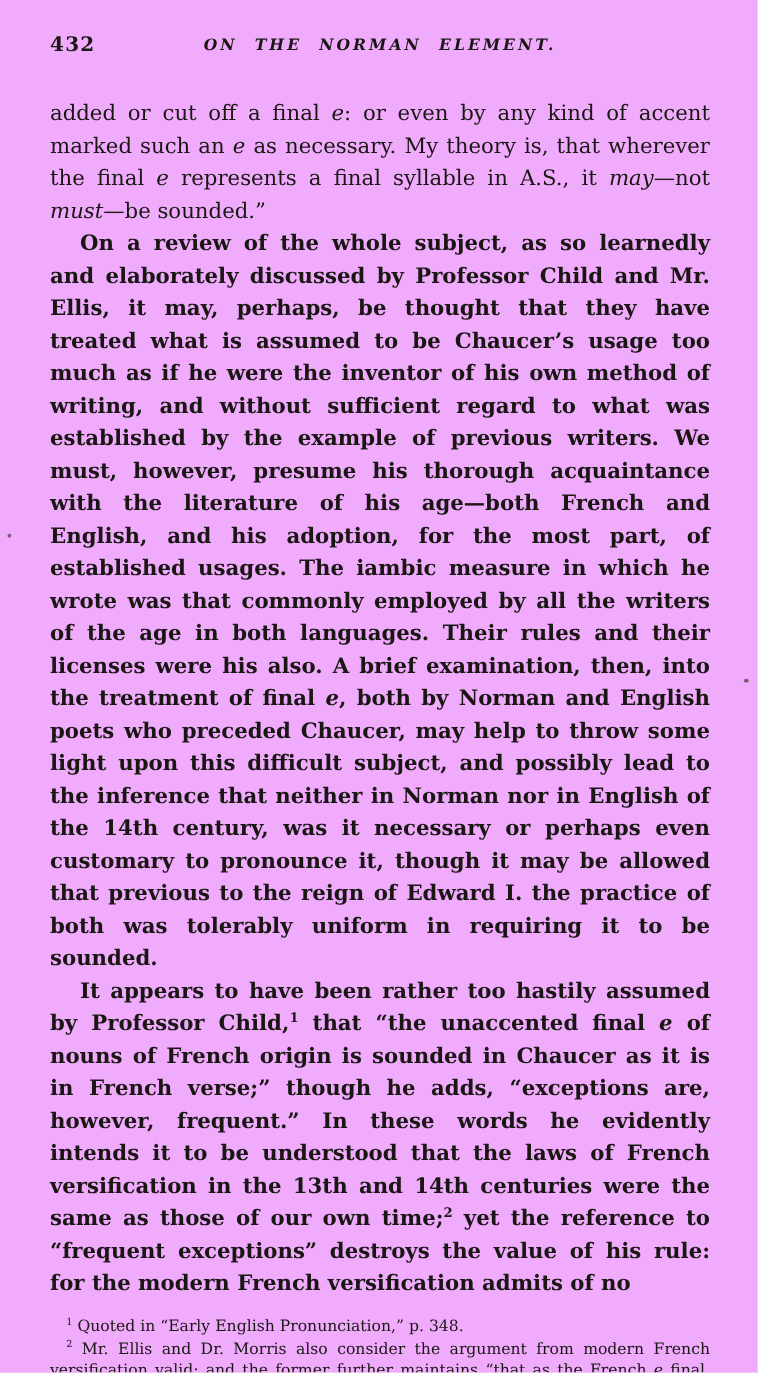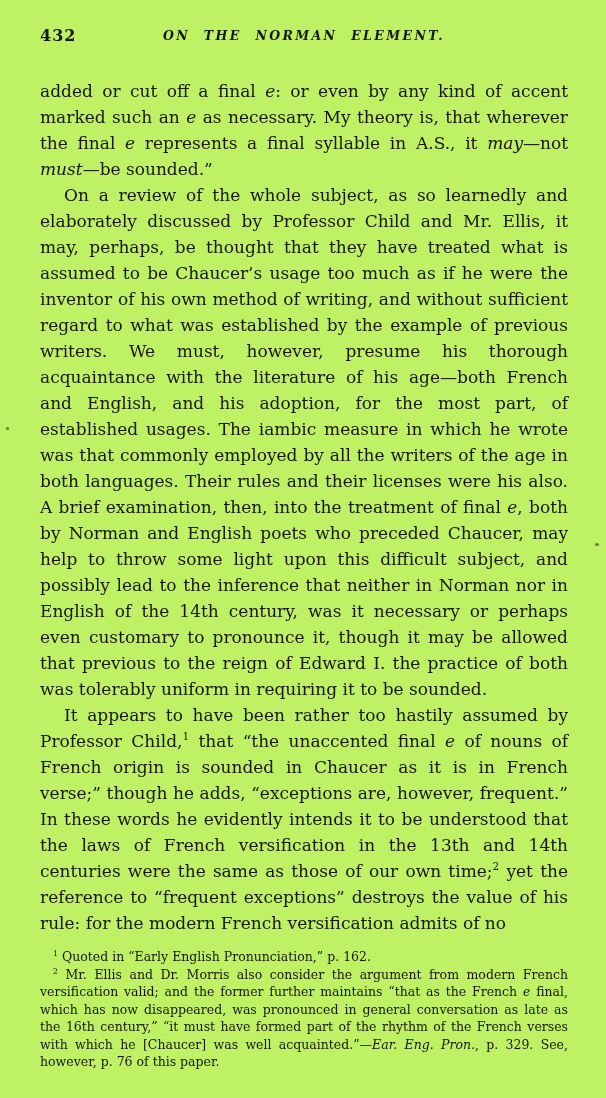--- a/index.html
+++ b/index.html
@@ -45,20 +45,21 @@
   .body-text {
     font-size: 17px;
     line-height: 26px;
     text-align: justify;
   }
   .para {
     margin: 0;
   }
   .para.indent {
     text-indent: 24px;
+    font-weight: bold;
   }
   .it {
     font-style: italic;
   }
   sup {
     font-size: 62%;
     line-height: 0;
     vertical-align: super;
   }
   .footnotes {
@@ -76,34 +77,34 @@
     border-radius: 50%;
     background: #4c463f;
     opacity: 0.75;
   }
   .speck1 { left: 6px;  top: 427px; width: 3px; height: 3px; }
   .speck2 { left: 595px; top: 543px; width: 4px; height: 3px; }
 </style>
 </head>
 <body>
 
-<div class="page" style="background: #bef264; color: rgb(25, 22, 19);">
+<div class="page" style="background: #f0abfc; color: rgb(25, 22, 19);">
 
   <div class="header">
     <span class="page-number">432</span>
     <span class="running-title">ON THE NORMAN ELEMENT.</span>
   </div>
 
   <div class="body-text">
       <p class="para"><span>added or cut off a final </span><span class="it">e</span><span>: or even by any kind of accent marked such an </span><span class="it">e</span><span> as necessary.  My theory is, that wherever the final </span><span class="it">e</span><span> represents a final syllable in A.S., it </span><span class="it">may</span><span>—not </span><span class="it">must</span><span>—be sounded.”</span></p>
       <p class="para indent"><span>On a review of the whole subject, as so learnedly and elaborately discussed by Professor Child and Mr. Ellis, it may, perhaps, be thought that they have treated what is assumed to be Chaucer’s usage too much as if he were the inventor of his own method of writing, and without sufficient regard to what was established by the example of previous writers.  We must, however, presume his thorough acquaintance with the literature of his age—both French and English, and his adoption, for the most part, of established usages.  The iambic measure in which he wrote was that commonly employed by all the writers of the age in both languages.  Their rules and their licenses were his also.  A brief examination, then, into the treatment of final </span><span class="it">e</span><span>, both by Norman and English poets who preceded Chaucer, may help to throw some light upon this difficult subject, and possibly lead to the inference that neither in Norman nor in English of the 14th century, was it necessary or perhaps even customary to pronounce it, though it may be allowed that previous to the reign of Edward I. the practice of both was tolerably uniform in requiring it to be sounded.</span></p>
       <p class="para indent"><span>It appears to have been rather too hastily assumed by Professor Child,</span><sup>1</sup><span> that “the unaccented final </span><span class="it">e</span><span> of nouns of French origin is sounded in Chaucer as it is in French verse;” though he adds, “exceptions are, however, frequent.”  In these words he evidently intends it to be understood that the laws of French versification in the 13th and 14th centuries were the same as those of our own time;</span><sup>2</sup><span> yet the reference to “frequent exceptions” destroys the value of his rule: for the modern French versification admits of no</span></p>
     </div>
 
   <div class="footnotes">
-      <p class="fnote"><sup>1</sup><span> Quoted in “Early English Pronunciation,” p. 162.</span></p>
+      <p class="fnote"><sup>1</sup><span> Quoted in “Early English Pronunciation,” p. 348.</span></p>
       <p class="fnote"><sup>2</sup><span> Mr. Ellis and Dr. Morris also consider the argument from modern French versification valid; and the former further maintains “that as the French </span><span class="it">e</span><span> final, which has now disappeared, was pronounced in general conversation as late as the 16th century,” “it must have formed part of the rhythm of the French verses with which he [Chaucer] was well acquainted.”—</span><span class="it">Ear. Eng. Pron.</span><span>, p. 329.  See, however, p. 76 of this paper.</span></p>
     </div>
 
   <div class="speck speck1"></div>
   <div class="speck speck2"></div>
 
 </div>
 
 </body></html>

